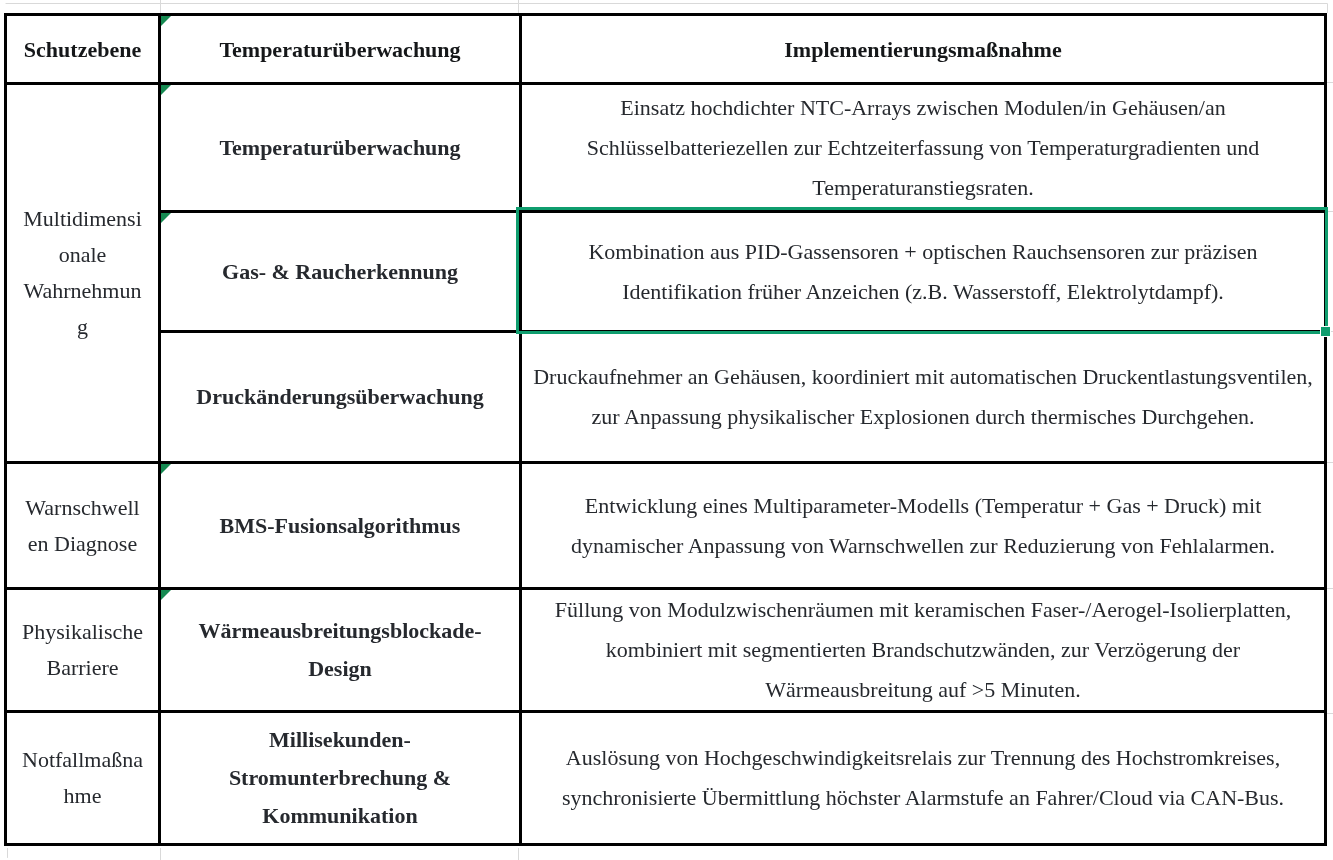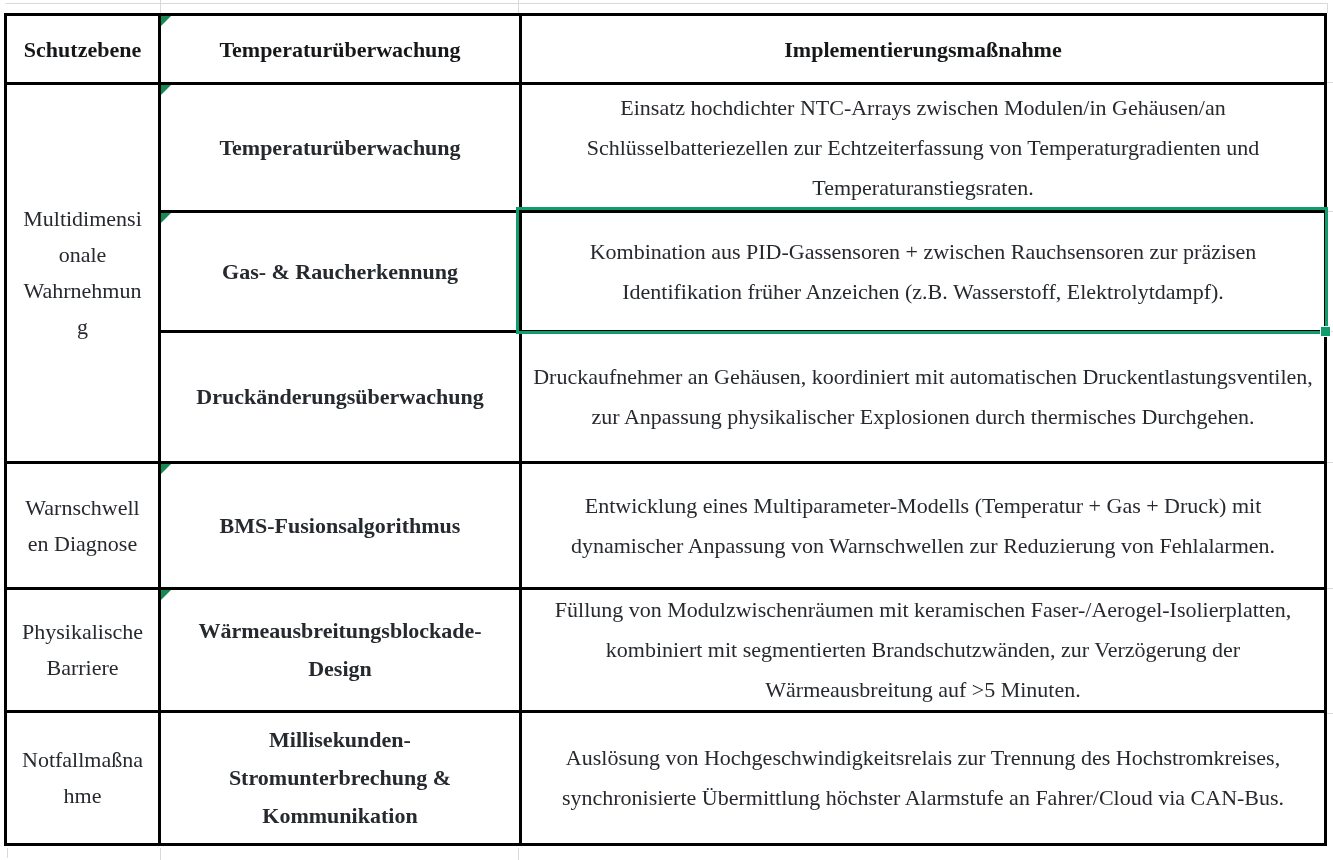--- a/index.html
+++ b/index.html
@@ -92,21 +92,21 @@
         <span>Temperaturüberwachung</span>
       </td>
       <td class="measure">Einsatz hochdichter NTC-Arrays zwischen Modulen/in Gehäusen/an Schlüsselbatteriezellen zur Echtzeiterfassung von Temperaturgradienten und Temperaturanstiegsraten.</td>
     </tr>
 
     <tr class="r2">
       <td class="tech">
         <i class="tri"></i>
         <span>Gas- &amp; Raucherkennung</span>
       </td>
-      <td class="measure">Kombination aus PID-Gassensoren + zwischen Rauchsensoren zur präzisen Identifikation früher Anzeichen (z.B. Wasserstoff, Elektrolytdampf).</td>
+      <td class="measure">Kombination aus PID-Gassensoren + optischen Rauchsensoren zur präzisen Identifikation früher Anzeichen (z.B. Wasserstoff, Elektrolytdampf).</td>
     </tr>
 
     <tr class="r3">
       <td class="tech">
         <span>Druckänderungsüberwachung</span>
       </td>
       <td class="measure">Druckaufnehmer an Gehäusen, koordiniert mit automatischen Druckentlastungsventilen, zur Anpassung physikalischer Explosionen durch thermisches Durchgehen.</td>
     </tr>
 
     <tr class="r4">

